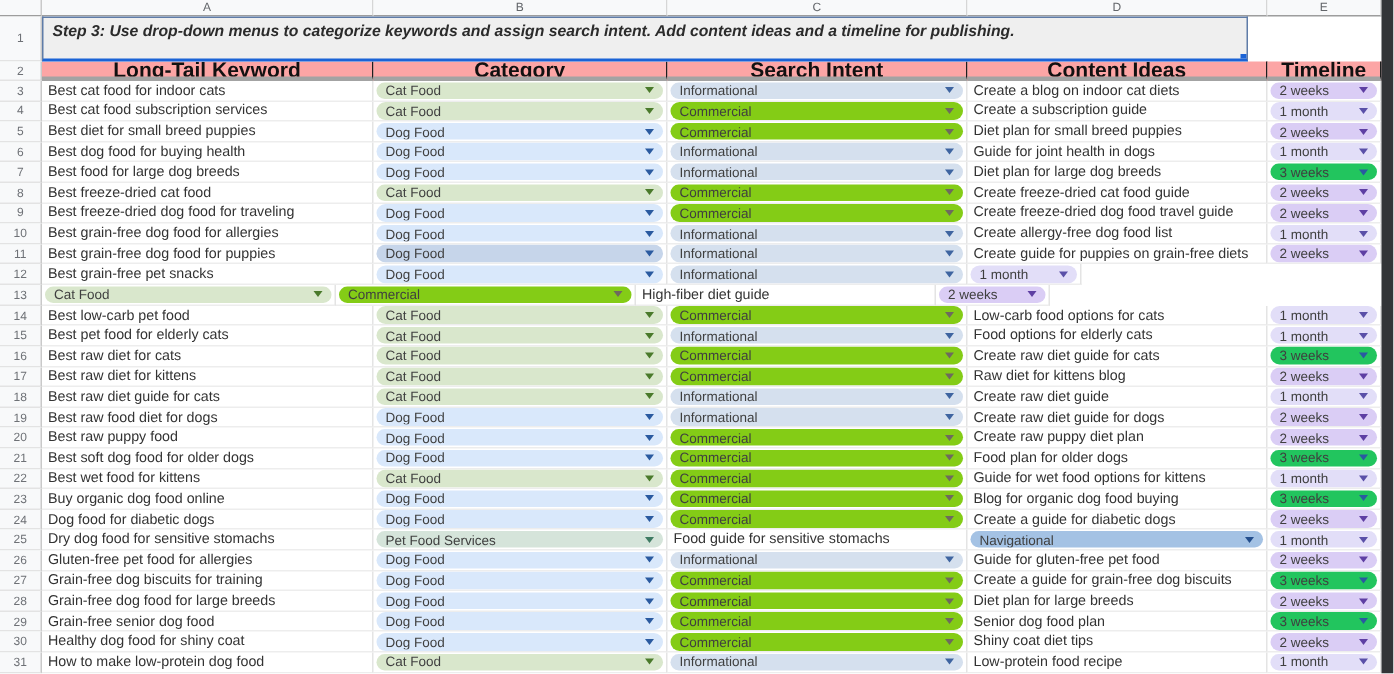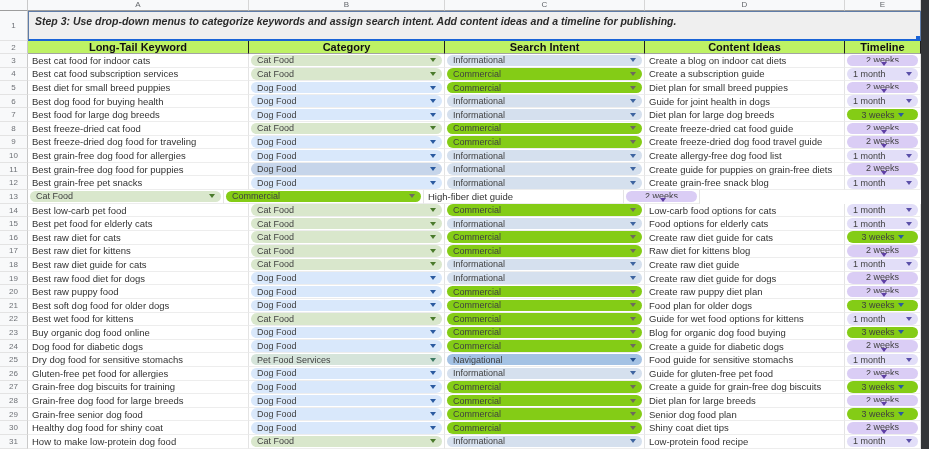--- a/index.html
+++ b/index.html
@@ -19,29 +19,29 @@
 
   
   .row { display:flex; }
   .gutter { width:28px; background:#f8f9fa; border-right:1px solid #c9c9c9; border-bottom:1px solid #e3e3e3;
     font-size:8px; color:#6e7176; display:flex; align-items:center; justify-content:center; flex:none; }
   .cell { border-right:1px solid #e4e4e4; border-bottom:1px solid #ededed; display:flex; align-items:center;
     overflow:hidden; white-space:nowrap; flex:none; }
 
   
   #row1 { height:30px; }
-  #instruction-cell { width:893px; background:#efefef; border:1px solid #5f7ca8; border-bottom:2px solid #1a63d6;
+  #instruction-cell { width:804px; background:#efefef; border:1px solid #5f7ca8; border-bottom:2px solid #1a63d6;
     position:relative; align-items:flex-start; padding:3px 12px 0 6px; font-size:10.5px; font-weight:bold;
     font-style:italic; color:#2b2b2b; }
   #fill-handle { position:absolute; right:-1px; bottom:-2px; width:5px; height:5px; background:#1a63d6; }
 
   
   #row2 { height:13px; }
-  #row2 .cell { background:#bef264; font-weight:bold; font-size:11px; color:#111; justify-content:center;
-    border-right:1px solid #1f1f1f; border-bottom:1px solid #a3a3a3; border-top:none; }
+  #row2 .cell { background:#fca5a5; font-weight:bold; font-size:14px; color:#111; justify-content:center;
+    border-right:1px solid #1f1f1f; border-bottom:3px solid #a3a3a3; border-top:none; }
   #row2 .cell:first-of-type { border-left:1px solid #1f1f1f; }
 
   
   .data-row { height:13.62px; }
   .txt { padding-left:4px; font-size:9.5px; color:#333;text-align:right; }
 
   
   .pill-cell { padding:0; }
   .pill { flex:1; height:11.5px; margin:0 2px; border-radius:6px; display:flex; align-items:center;
     justify-content:space-between; padding:0 6px; font-size:9px; color:#3f3f3f; cursor:pointer; min-width:0; }
@@ -49,22 +49,22 @@
   .tri { width:0; height:0; border-left:3.5px solid transparent; border-right:3.5px solid transparent;
     border-top:4px solid; flex:none; margin-left:3px; }
 
   .p-cat-food { background:#d9e7cc;text-align:right; }            .p-cat-food .tri { color:#4a7a2b; }
   .p-dog-food { background:#d9e8fb; }            .p-dog-food .tri { color:#2a5aa0; }
   .p-dog-food.shade { background:#c6d5ea; }
   .p-pet-food-services { background:#d5e4da; }   .p-pet-food-services .tri { color:#3e7a62; }
   .p-informational { background:#d5e0ee; }       .p-informational .tri { color:#3e64a0; }
   .p-commercial { background:#84cc16; }          .p-commercial .tri { color:#6e6a5e; }
   .p-navigational { background:#a4c2e4; }        .p-navigational .tri { color:#234e8c; }
-  .p-2-weeks { background:#dacdf5;flex-direction:column; }             .p-2-weeks .tri { color:#5e3fa3; }
-  .p-3-weeks { background:#84cc16;justify-content:center; }             .p-3-weeks .tri { color:#2a5aa0; }
+  .p-2-weeks { background:#dacdf5; }             .p-2-weeks .tri { color:#5e3fa3; }
+  .p-3-weeks { background:#22c55e; }             .p-3-weeks .tri { color:#2a5aa0; }
   .p-1-month { background:#e2def8; }             .p-1-month .tri { color:#5a50a8; }
 </style>
 </head>
 <body>
 
 <div id="sheet">
 
   <div class="col-strip">
     <div class="corner"></div>
     <div class="letter w-a">A</div>
@@ -316,21 +316,20 @@
         <span class="pill-label">Dog Food</span>
         <span class="tri"></span>
       </div>
     </div>
     <div class="cell w-c pill-cell">
       <div class="pill intent-pill p-informational">
         <span class="pill-label">Informational</span>
         <span class="tri"></span>
       </div>
     </div>
-    <div class="cell w-d txt">Create grain-free snack blog</div>
     <div class="cell w-e pill-cell">
       <div class="pill time-pill p-1-month">
         <span class="pill-label">1 month</span>
         <span class="tri"></span>
       </div>
     </div>
   </div>
 
   <div class="row data-row">
     <div class="gutter">13</div>
@@ -621,27 +620,27 @@
 
   <div class="row data-row">
     <div class="gutter">25</div>
     <div class="cell w-a txt">Dry dog food for sensitive stomachs</div>
     <div class="cell w-b pill-cell">
       <div class="pill cat-pill p-pet-food-services">
         <span class="pill-label">Pet Food Services</span>
         <span class="tri"></span>
       </div>
     </div>
+    <div class="cell w-d txt">Food guide for sensitive stomachs</div>
     <div class="cell w-c pill-cell">
       <div class="pill intent-pill p-navigational">
         <span class="pill-label">Navigational</span>
         <span class="tri"></span>
       </div>
     </div>
-    <div class="cell w-d txt">Food guide for sensitive stomachs</div>
     <div class="cell w-e pill-cell">
       <div class="pill time-pill p-1-month">
         <span class="pill-label">1 month</span>
         <span class="tri"></span>
       </div>
     </div>
   </div>
 
   <div class="row data-row">
     <div class="gutter">26</div>

